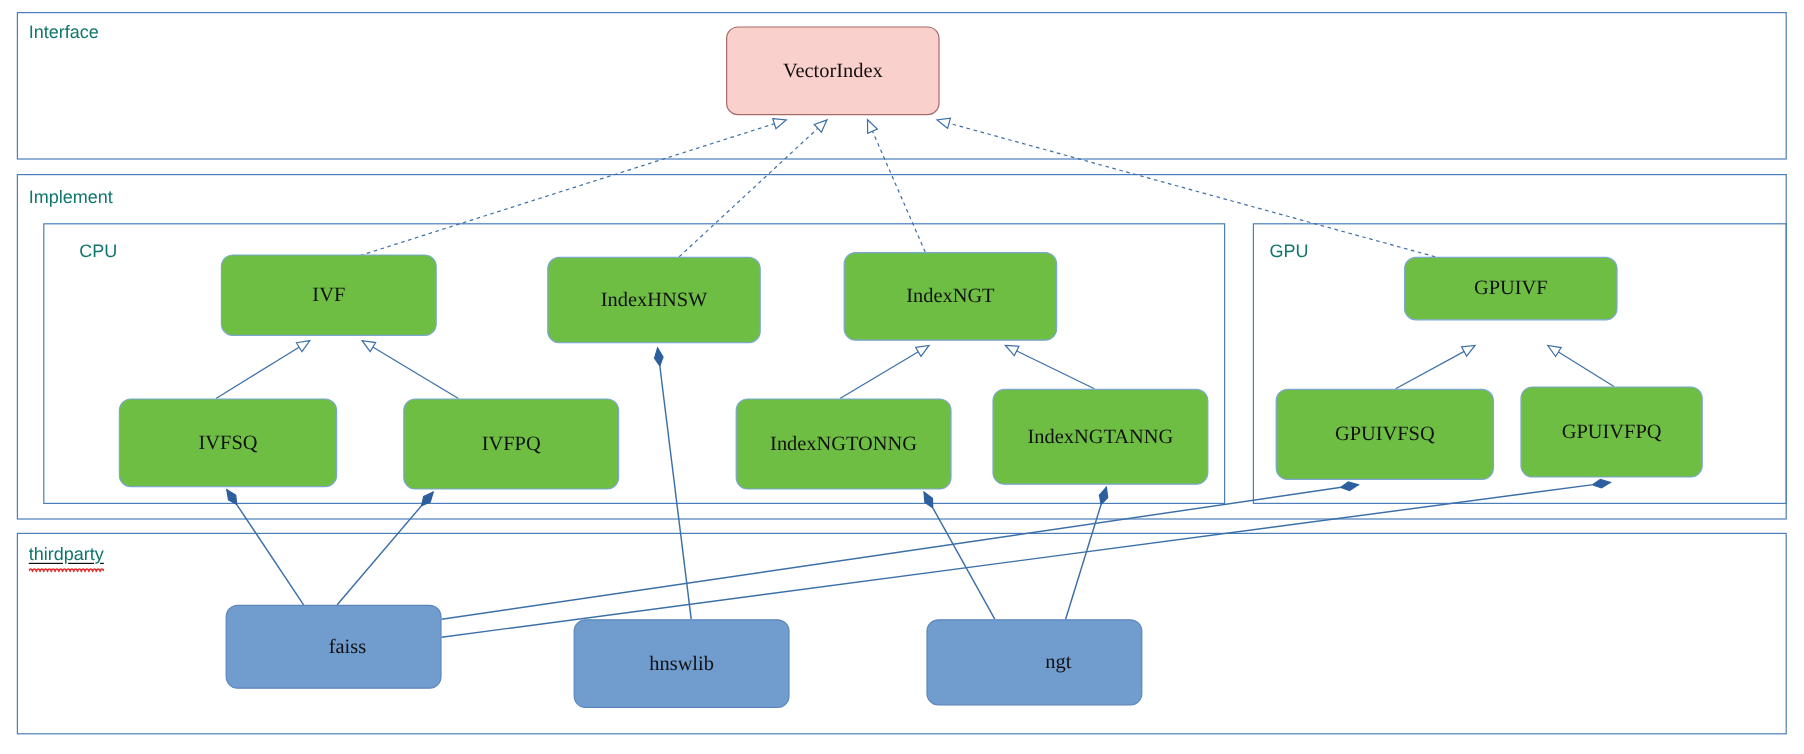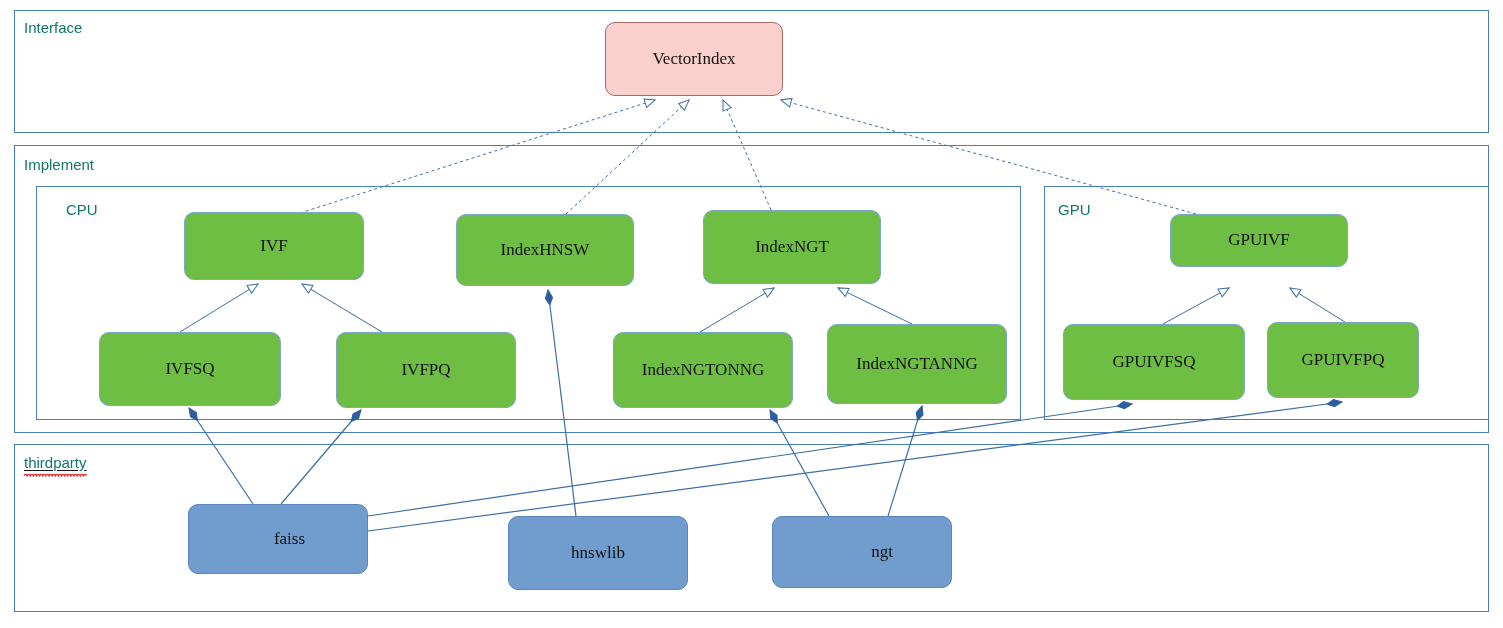--- a/index.html
+++ b/index.html
@@ -156,21 +156,21 @@
       </div>
       <div class="node impl" style="left: 1063px; top: 324px; width: 182px; height: 76px;">
         <span>GPUIVFSQ</span>
       </div>
       <div class="node impl" style="left: 1267px; top: 322px; width: 152px; height: 76px;">
         <span>GPUIVFPQ</span>
       </div>
       <div class="node vendor" style="left: 188px; top: 504px; width: 180px; height: 70px; padding-left: 27px;">
         <span>faiss</span>
       </div>
-      <div class="node vendor" style="left: 508px; top: 516px; width: 180px; height: 74px;">
+      <div class="node vendor" style="left: 478px; top: 516px; width: 180px; height: 74px;">
         <span>hnswlib</span>
       </div>
       <div class="node vendor" style="left: 772px; top: 516px; width: 180px; height: 72px; padding-left: 44px;">
         <span>ngt</span>
       </div>
     </div>
 
 </div>
 
 </body></html>

